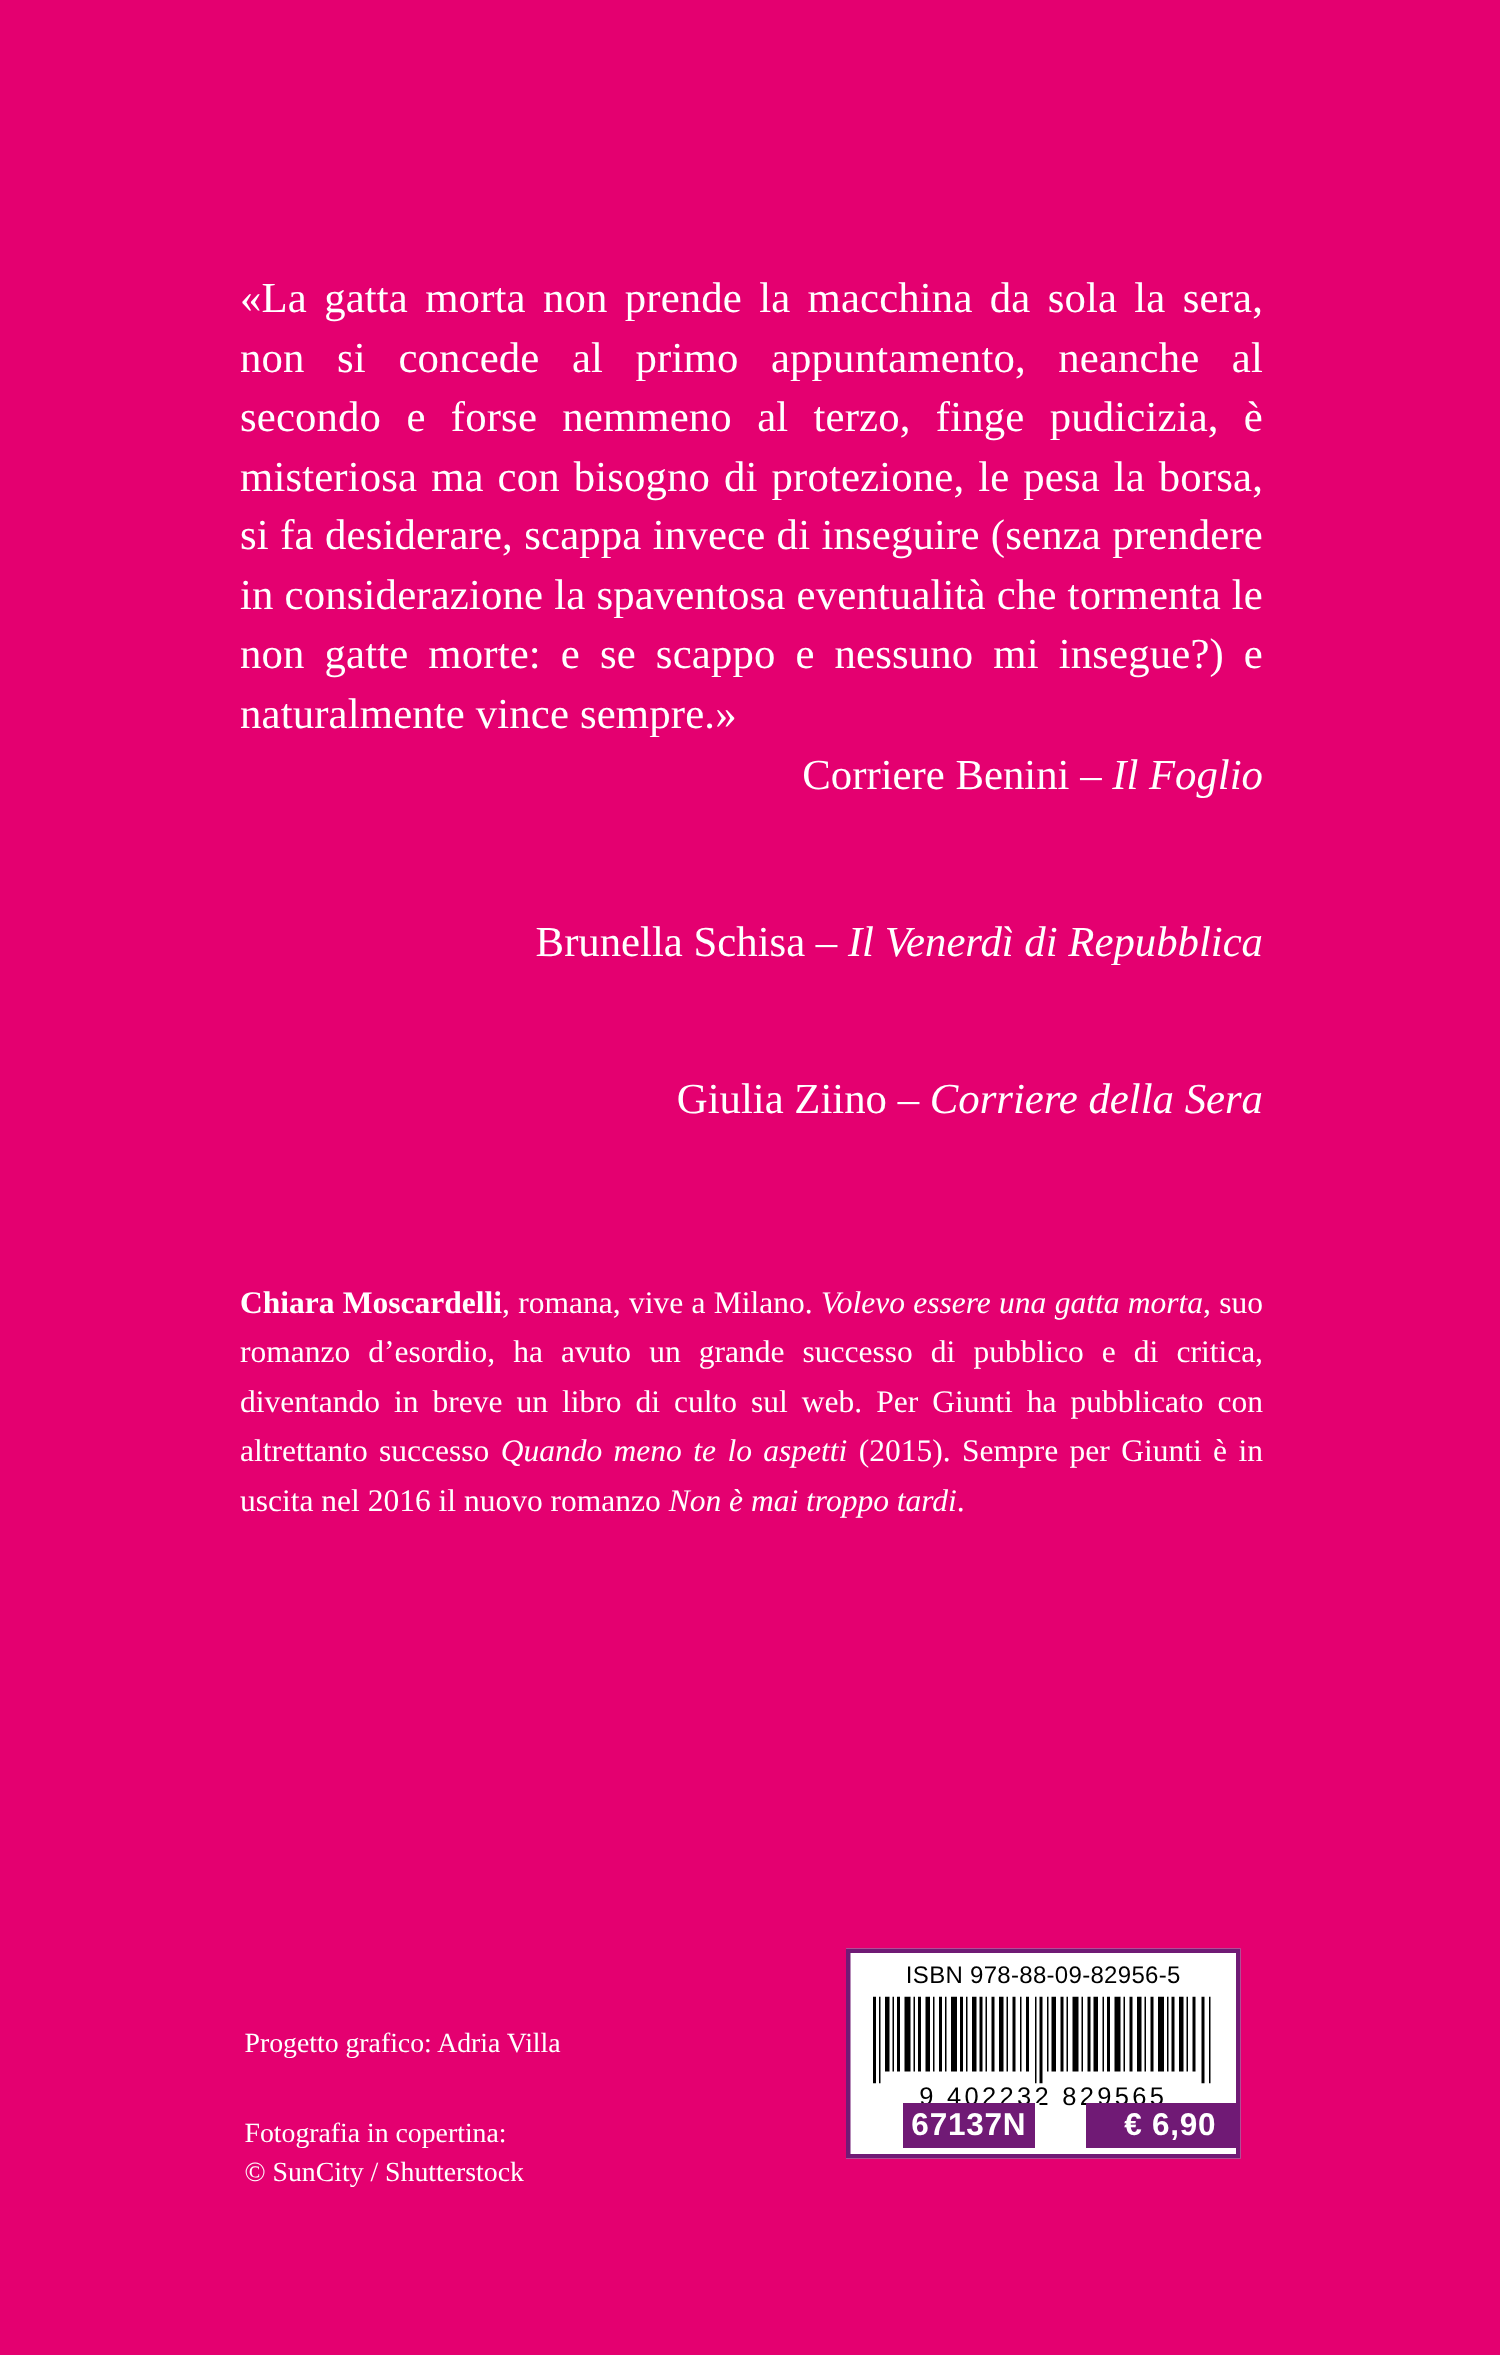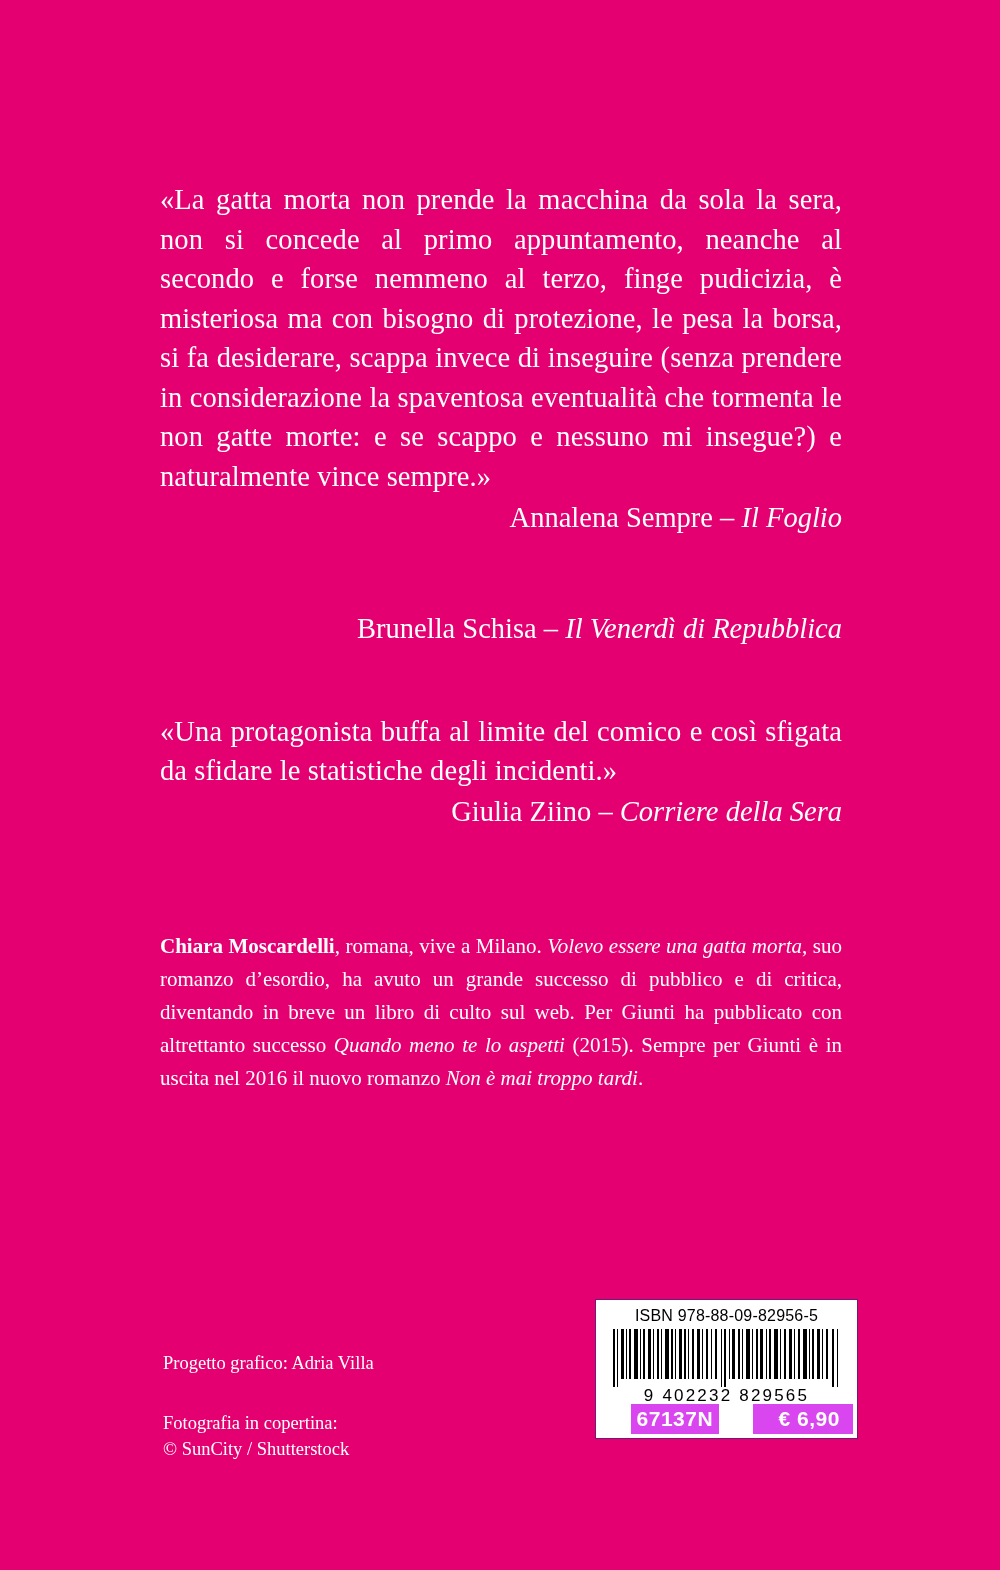--- a/index.html
+++ b/index.html
@@ -73,26 +73,26 @@
     left: 163px;
     top: 1350px;
     font-size: 18.5px;
     line-height: 26px;
   }
   .credits .line2 { margin-top: 34px; }
 
   
   .barcode-box {
     position: absolute;
-    left: 595px;
+    left: 564px;
     top: 1299px;
     width: 263px;
     height: 140px;
     background: #ffffff;
-    border: 1px solid #701a75;
+    border: 3px solid #701a75;
     box-sizing: border-box;
     color: #000000;
     font-family: "Liberation Sans", sans-serif;
   }
   .isbn-text {
     text-align: center;
     font-size: 16px;
     padding-top: 7px;
     letter-spacing: 0.2px;
   }
@@ -110,21 +110,21 @@
   }
   .price-row {
     position: absolute;
     left: 4px;
     bottom: 4px;
     width: 253px;
     height: 30px;
     display: flex;
   }
   .price-row .cell {
-    background: #d946ef;
+    background: #701a75;
     color: #ffffff;
     font-size: 21px;
     font-weight: bold;
     display: flex;
     align-items: center;
     justify-content: center;
     letter-spacing: 0.5px;
     margin-left: 31px;
   }
   .price-row .code { width: 124px; }
@@ -134,36 +134,35 @@
 </head>
 <body>
 
 <div class="page">
 
   <div class="content">
 
     <div class="quote-block">
       <div class="quote-text main">«La gatta morta non prende la macchina da sola la sera, non si concede al primo appuntamento, neanche al secondo e forse nemmeno al terzo, finge pudicizia, è misteriosa ma con bisogno di protezione, le pesa la borsa, si fa desiderare, scappa invece di inseguire (senza prendere in considerazione la spaventosa eventualità che tormenta le non gatte morte: e se scappo e nessuno mi insegue?) e naturalmente vince sempre.»</div>
       <div class="quote-attr">
-        <span>Annalena Sempre – </span><span class="src">Il Foglio</span>
+        <span>Corriere Benini – </span><span class="src">Il Foglio</span>
       </div>
     </div>
 
     <div class="gap-1"></div>
 
     <div class="quote-block">
       <div class="quote-attr">
         <span>Brunella Schisa – </span><span class="src">Il Venerdì di Repubblica</span>
       </div>
     </div>
 
     <div class="gap-2"></div>
 
     <div class="quote-block">
-      <div class="quote-text">«Una protagonista buffa al limite del comico e così sfigata da sfidare le statistiche degli incidenti.»</div>
       <div class="quote-attr">
         <span>Giulia Ziino – </span><span class="src">Corriere della Sera</span>
       </div>
     </div>
 
     <div class="bio">
       <span class="name">Chiara Moscardelli</span><span>, romana, vive a Milano. </span><span class="it">Volevo essere una gatta morta</span><span>, suo romanzo d’esordio, ha avuto un grande successo di pubblico e di critica, diventando in breve un libro di culto sul web. Per Giunti ha pubblicato con altrettanto successo </span><span class="it">Quando meno te lo aspetti</span><span> (2015). Sempre per Giunti è in uscita nel 2016 il nuovo romanzo </span><span class="it">Non è mai troppo tardi</span><span>.</span>
     </div>
 
   </div>

